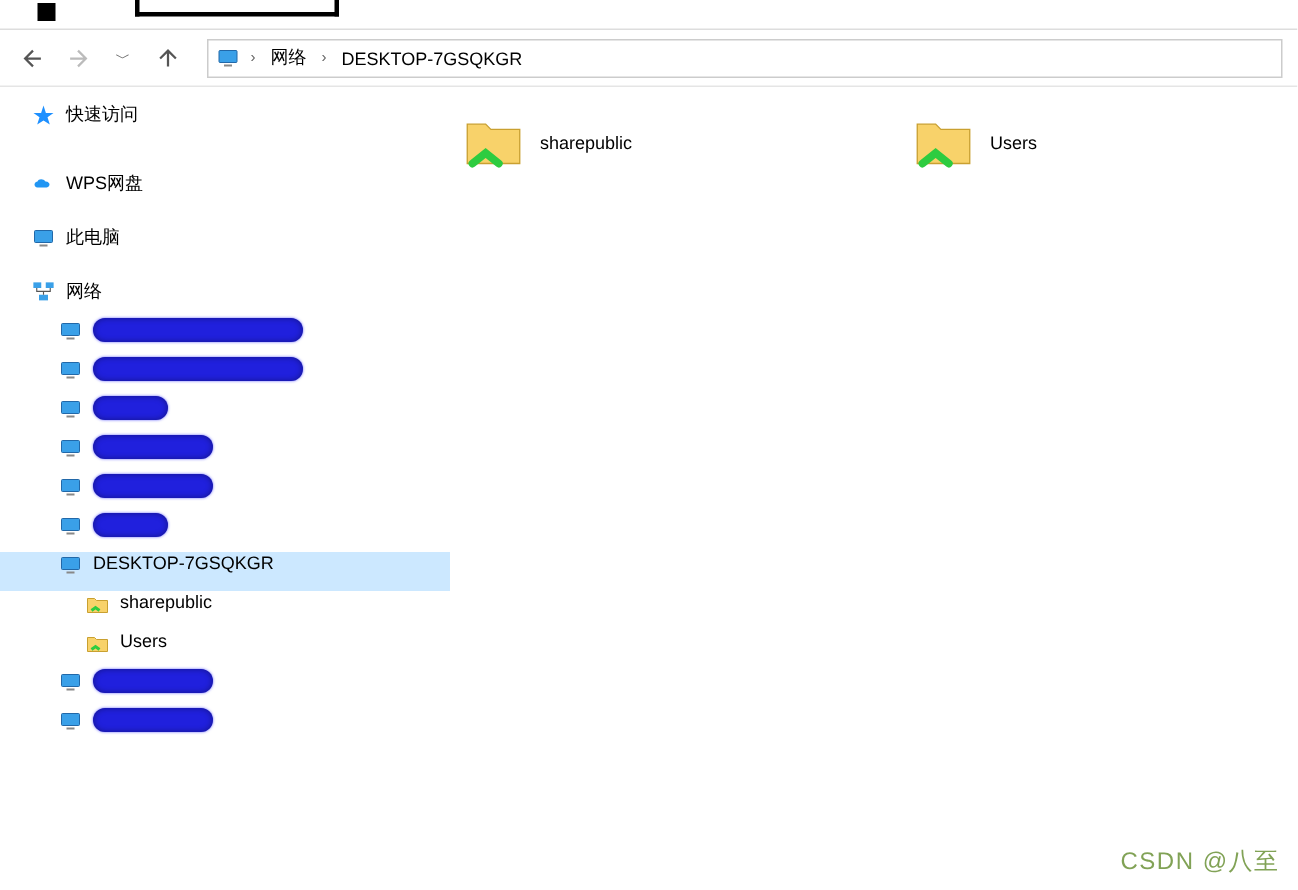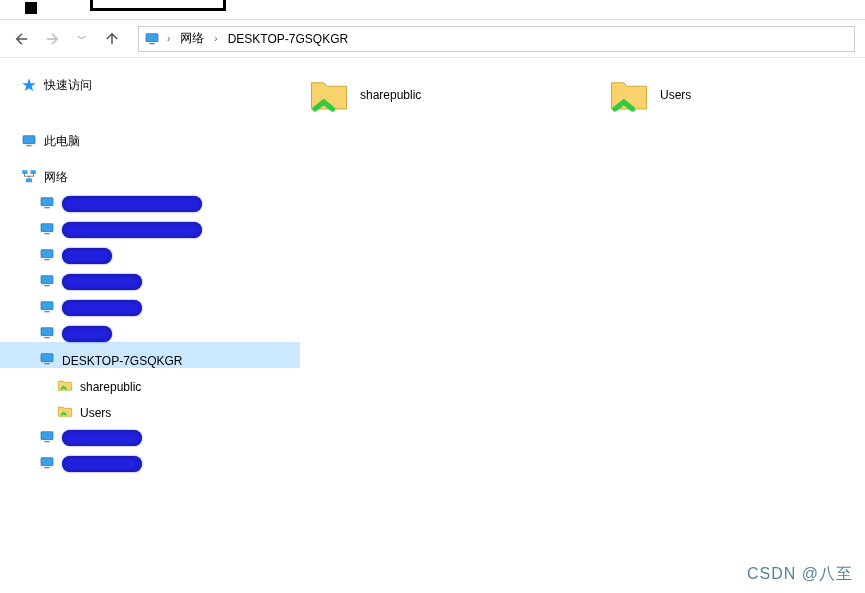--- a/index.html
+++ b/index.html
@@ -11,37 +11,37 @@
     
     .nav-bar { height: 38px; display: flex; align-items: center; padding: 0 10px; gap: 6px; border-bottom: 1px solid #e5e5e5; }
     .nav-btn { width: 24px; height: 24px; display: inline-flex; align-items: center; justify-content: center; color: #666; font-size: 16px; cursor: pointer; }
     .nav-btn.disabled { color: #bbb; }
     .addr-bar { flex: 1; height: 26px; border: 1px solid #ccc; display: flex; align-items: center; padding: 0 4px; gap: 4px; margin-left: 8px; }
     .crumb { display: inline-flex; align-items: center; gap: 4px; padding: 2px 4px; cursor: pointer; }
     .chev { color: #666; font-size: 10px; padding: 0 2px; }
     
     .content { display: flex; height: calc(593px - 58px); }
     .sidebar { width: 300px; padding: 10px 0; overflow-y: auto; }
-    .tree-item { display: flex; align-items: flex-end; height: 26px; padding-left: 20px; gap: 6px; cursor: pointer; }
+    .tree-item { display: flex; align-items: flex-start; height: 26px; padding-left: 20px; gap: 6px; cursor: pointer; }
     .tree-item.selected { background: #cce8ff; }
     .tree-item.indent1 { padding-left: 38px; }
     .tree-item.indent2 { padding-left: 56px; }
     .tree-spacer { height: 10px; }
     
     .icon { width: 18px; height: 18px; display: inline-flex; align-items: center; justify-content: center; flex-shrink: 0; }
     
     .main-pane { flex: 1; padding: 12px 0 0 0; display: flex; gap: 40px; align-items: flex-start; }
     .folder-item { display: flex; align-items: center; gap: 10px; padding: 4px 8px; cursor: pointer; width: 260px; }
     .big-icon { width: 42px; height: 42px; }
     
     .redacted { width: 140px; height: 16px; background: #2020dd; border-radius: 8px; box-shadow: inset 0 0 4px rgba(0,0,0,0.4), 0 0 2px rgba(0,0,255,0.6); }
     .redacted-sm { width: 80px; }
     .redacted-xs { width: 50px; }
     
-    .watermark { position: absolute; right: 12px; bottom: 8px; color: #0c4a6e; font-size: 16px; letter-spacing: 1px; opacity: 0.7; font-weight: 500; }
+    .watermark { position: absolute; right: 12px; bottom: 8px; color: #4d7c0f; font-size: 16px; letter-spacing: 1px; opacity: 0.7; font-weight: 500; }
   </style>
 </head>
 <body>
 
 <div class="top-cutoff"></div>
 
 <div class="nav-bar">
   <span class="nav-btn">
     <svg width="18" height="18" viewBox="0 0 24 24" fill="none" stroke="#555" stroke-width="2">
         <path d="M19 12H5M12 19l-7-7 7-7"></path>
@@ -77,20 +77,28 @@
     <div class="tree-item">
       <span class="icon">
         <svg width="16" height="16" viewBox="0 0 24 24" fill="#1e90ff">
             <path d="M12 2l2.4 7.4H22l-6 4.4 2.3 7.2L12 17l-6.3 4 2.3-7.2-6-4.4h7.6z"></path>
           </svg>
       </span>
       <span>快速访问</span>
     </div>
     <div class="tree-spacer"></div>
     <div class="tree-spacer"></div>
+    <div class="tree-item">
+      <span class="icon">
+        <svg width="16" height="16" viewBox="0 0 24 24">
+            <path d="M6 15c-2 0-3-2-3-3 0-2 2-3 3-3 1-3 6-3 8 0 3 0 4 2 4 3 0 2-2 3-3 3H6z" fill="#2196f3"></path>
+          </svg>
+      </span>
+      <span>WPS网盘</span>
+    </div>
     <div class="tree-spacer"></div>
     <div class="tree-item">
       <span class="icon">
         <svg width="16" height="16" viewBox="0 0 24 24">
             <rect x="3" y="4" width="18" height="12" rx="1" fill="#3aa0e8" stroke="#2268a8"></rect>
             <rect x="8" y="18" width="8" height="2" fill="#888"></rect>
           </svg>
       </span>
       <span>此电脑</span>
     </div>

